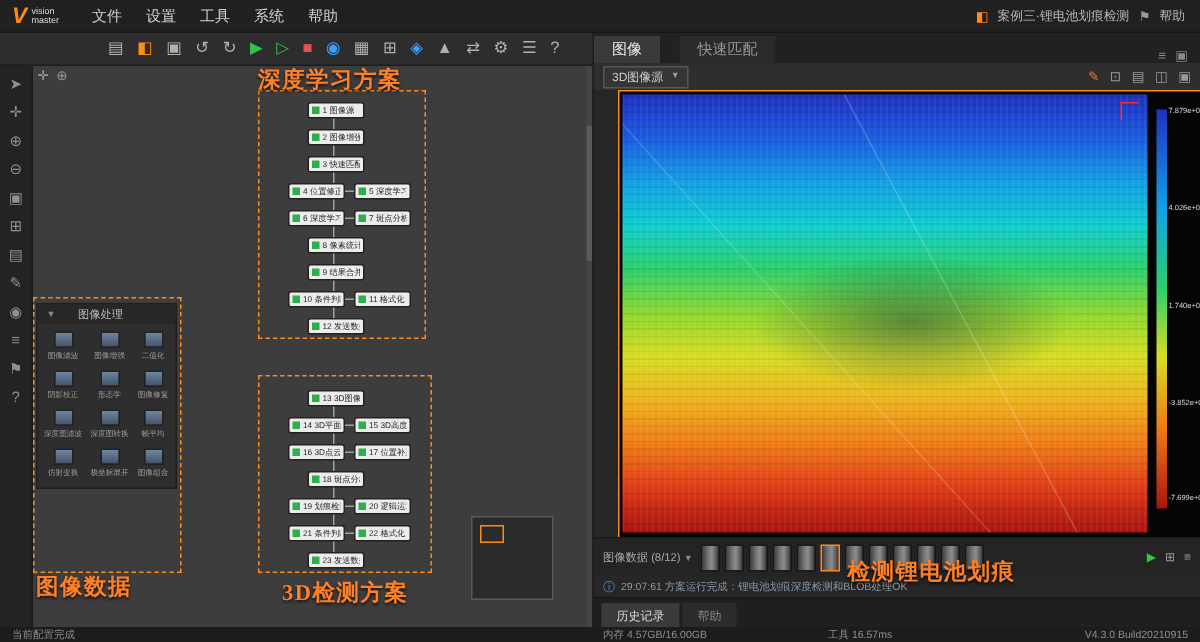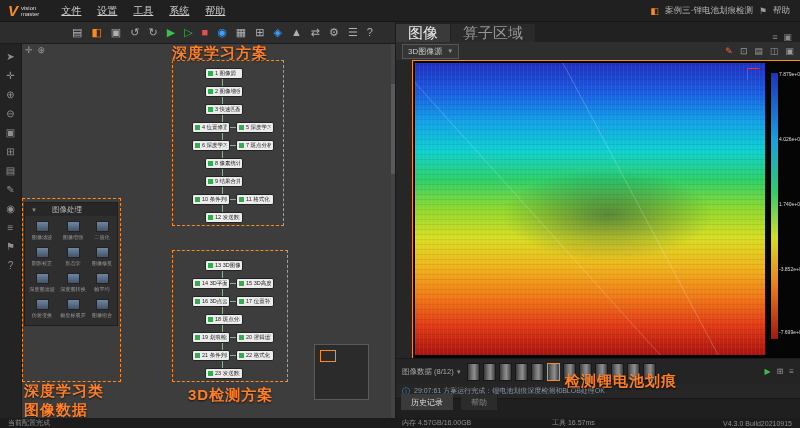--- a/index.html
+++ b/index.html
@@ -5,21 +5,21 @@
   * { box-sizing: border-box; }
   body { margin:0; background:#111; font-family:"Liberation Sans", sans-serif; }
   #app { position:relative; width:800px; height:428px; background:#262626; overflow:hidden; color:#c8c8c8; }
 
   
   .titlebar { position:absolute; left:0; top:0; width:800px; height:22px; background:#202020; display:flex; align-items:center; border-bottom:1px solid #161616; z-index:20; }
   .logo { display:flex; align-items:center; gap:3px; padding:0 8px; }
   .logo-v { color:#ff8c1a; font-weight:bold; font-style:italic; font-size:15px; }
   .logo-txt { display:flex; flex-direction:column; font-size:6px; line-height:6px; color:#ddd; font-style:normal; }
   .menus { display:flex; gap:16px; margin-left:14px; font-size:10px; color:#cfcfcf; }
-  .menus span { cursor:default;text-decoration:underline; }
+  .menus span { cursor:default; }
   .tb-right { margin-left:auto; display:flex; align-items:center; gap:6px; padding-right:10px; font-size:8.5px; color:#b5b5b5; }
   .tb-right .ico { font-size:9px; color:#ff8c1a; }
   .tb-right .ico2 { font-size:9px; color:#9a9a9a; }
 
   
   .toolbar { position:absolute; left:0; top:22px; width:395px; height:22px; background:#2d2d2d; border-bottom:1px solid #1c1c1c; display:flex; align-items:center; gap:9px; padding-left:72px; z-index:15; }
   .tbi { font-size:11px; color:#b0b0b0; line-height:1; cursor:default; }
   .c-green { color:#35c24a; } .c-red { color:#e05252; } .c-blue { color:#3aa0ff; } .c-orange { color:#ff8c1a; }
 
   
@@ -51,21 +51,21 @@
   .op { display:flex; flex-direction:column; align-items:center; gap:1px; padding:2px 0; }
   .opi { width:13px; height:11px; background:linear-gradient(#6e86a0,#43536b); border:1px solid #222; }
   .opl { font-size:6px; color:#9a9a9a; white-space:nowrap; transform:scale(.85); }
 
   .minimap { position:absolute; left:292px; top:300px; width:55px; height:56px; background:#2b2b2b; border:1px solid #5a5a5a; z-index:5; }
   .mm-view { position:absolute; left:5px; top:5px; width:16px; height:12px; border:1px solid #ff8c1a; }
 
   
   .rightpanel { position:absolute; left:395px; top:22px; width:405px; height:396px; background:#262626; border-left:1px solid #1a1a1a; }
   .rtabs { position:absolute; left:0; top:0; width:100%; height:20px; background:#212121; display:flex; align-items:flex-end; }
-  .rtab { height:18px; padding:0 12px; display:flex; align-items:center; font-size:15px; color:#969696; background:#2a2a2a; margin-right:1px; }
+  .rtab { height:18px; padding:0 12px; display:flex; align-items:center; font-size:10px; color:#969696; background:#2a2a2a; margin-right:13px; }
   .rtab.active { background:#3a3a3a; color:#eee; }
   .rtabs .rticons { margin-left:auto; display:flex; gap:6px; padding-right:8px; font-size:9px; color:#8a8a8a; }
 
   .subbar { position:absolute; left:0; top:20px; width:100%; height:18px; background:#2e2e2e; display:flex; align-items:center; padding:0 6px; }
   .srcsel { display:flex; align-items:center; gap:5px; background:#353535; border:1px solid #565656; font-size:8px; color:#ccc; padding:1px 5px; }
   .srcsel .chev { font-size:6px; color:#999; }
   .subicons { margin-left:auto; display:flex; gap:7px; font-size:9px; color:#9a9a9a; }
   .subicons .edit { color:#ff6a3a; }
 
   .viewport { position:absolute; left:16px; top:38px; width:395px; height:352px; background:#050505; border:1px solid #ff8c1a; }
@@ -90,21 +90,21 @@
   .striplabel { font-size:7.5px; color:#aaa; white-space:nowrap; }
   .striplabel .chev { font-size:6px; color:#888; }
   .thumbs { display:flex; gap:3px; align-items:center; }
   .th { width:13px; height:18px; background:linear-gradient(90deg,#3a3a3a,#7a7a7a 40%,#8d8d8d 60%,#3a3a3a); border:1px solid #181818; display:inline-block; }
   .th.sel { border-color:#ff8c1a; }
   .stripctl { margin-left:auto; display:flex; gap:6px; font-size:8px; color:#9a9a9a; }
 
   .msgrow { position:absolute; left:0; top:362px; width:100%; height:14px; background:#262626; display:flex; align-items:center; gap:4px; padding:0 6px; font-size:7px; color:#8a97a5; }
   .info-i { color:#4a90e2; font-size:8px; }
 
-  .histrow { position:absolute; left:0; top:376px; width:100%; height:20px; background:#1f1f1f; display:flex; align-items:flex-end; gap:8px; padding:8px 5px; border-top:1px solid #171717; }
+  .histrow { position:absolute; left:0; top:376px; width:100%; height:20px; background:#1f1f1f; display:flex; align-items:flex-end; gap:2px; padding:0 5px; border-top:1px solid #171717; }
   .htab { height:16px; padding:0 10px; display:flex; align-items:center; font-size:8px; background:#2b2b2b; color:#888; }
   .htab.active { background:#3a3a3a; color:#ddd; }
 
   
   .statusbar { position:absolute; left:0; bottom:0; width:800px; height:10px; background:#1c1c1c; display:flex; align-items:center; font-size:7px; color:#8f8f8f; padding:0 8px; z-index:25; }
   .sb-left { flex:1; }
   .sb-mem { width:150px; } .sb-tool { width:110px; } .sb-ver { width:130px; text-align:right; }
 </style>
 </head>
 <body>
@@ -172,23 +172,22 @@
   <div class="canvas">
     <div class="c-tools">
       <span>✛</span>
       <span>⊕</span>
     </div>
     <div class="vscroll">
         <i></i>
       </div>
 
     <div class="anno" style="left:150px;top:0px;">深度学习方案</div>
-    <div class="anno" style="left:166px;top:342px;">3D检测方案</div>
+    <div class="anno" style="left:166px;top:342px;font-family:Liberation Serif, serif;">3D检测方案</div>
     <div class="anno" style="left:2px;top:338px;">
-      <span style="display:block">深度学习类</span>
       <span style="display:block">图像数据</span>
     </div>
 
     <div class="dash" style="left:150px;top:16px;width:112px;height:166px;"></div>
     <div class="dash" style="left:150px;top:206px;width:116px;height:132px;"></div>
     <div class="dash" style="left:0px;top:154px;width:99px;height:184px;"></div>
 
     <div class="vline" style="left:200px;top:30px;height:144px;"></div>
     <div class="hline" style="left:188px;top:83px;width:46px;"></div>
     <div class="hline" style="left:188px;top:101px;width:46px;"></div>
@@ -351,21 +350,21 @@
     </div>
 
     <div class="minimap">
       <i class="mm-view"></i>
     </div>
   </div>
 
   <div class="rightpanel">
     <div class="rtabs">
       <div class="rtab active">图像</div>
-      <div class="rtab">算子区域</div>
+      <div class="rtab">快速匹配</div>
       <div class="rticons">
         <span>≡</span>
         <span>▣</span>
       </div>
     </div>
 
     <div class="subbar">
       <div class="srcsel">
         <span>3D图像源</span>
         <span class="chev">▼</span>

